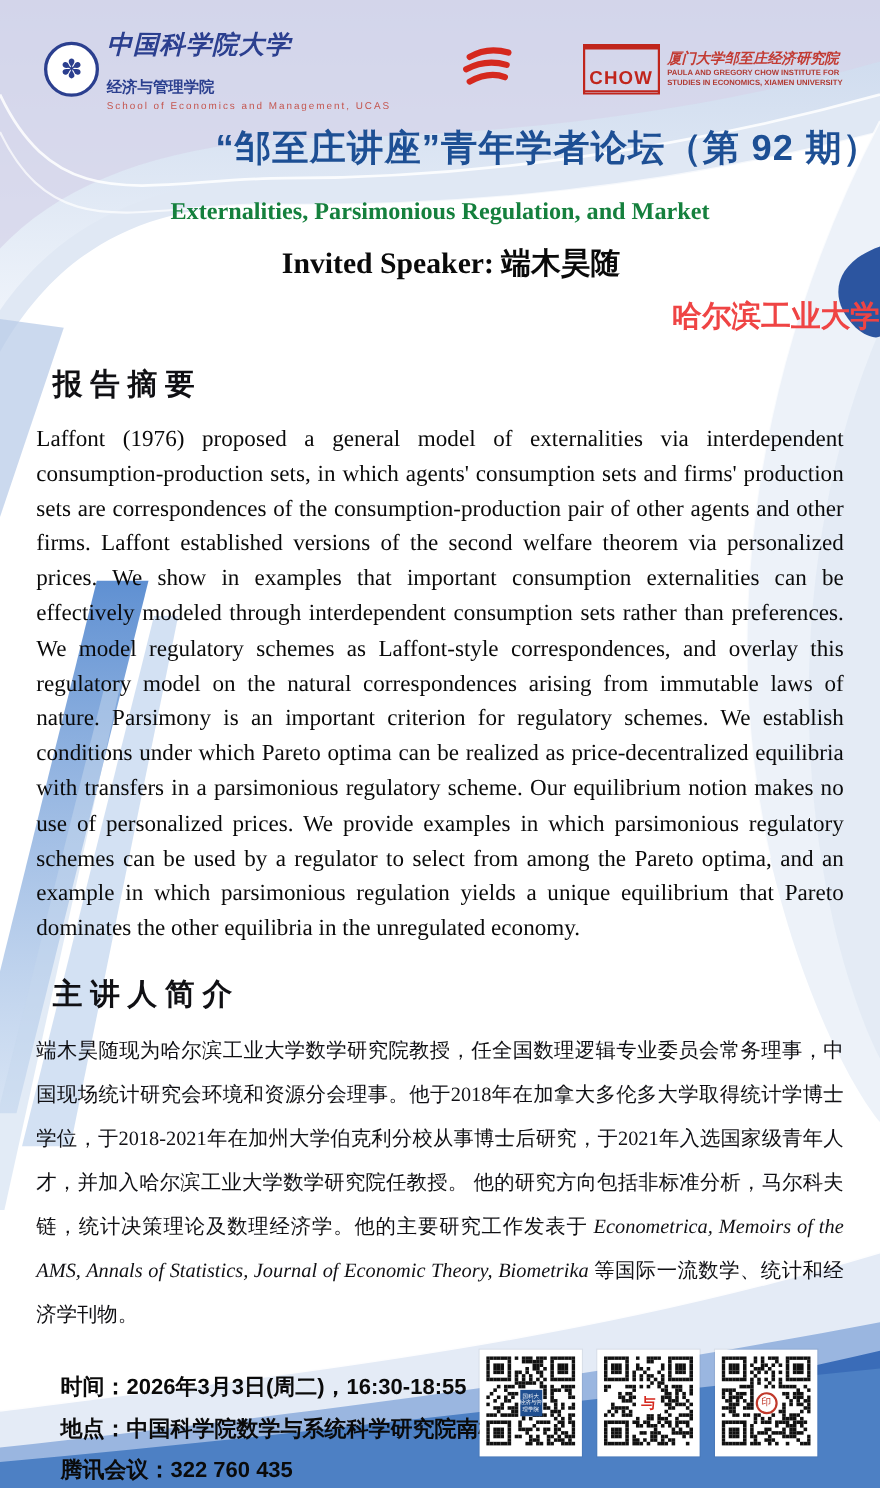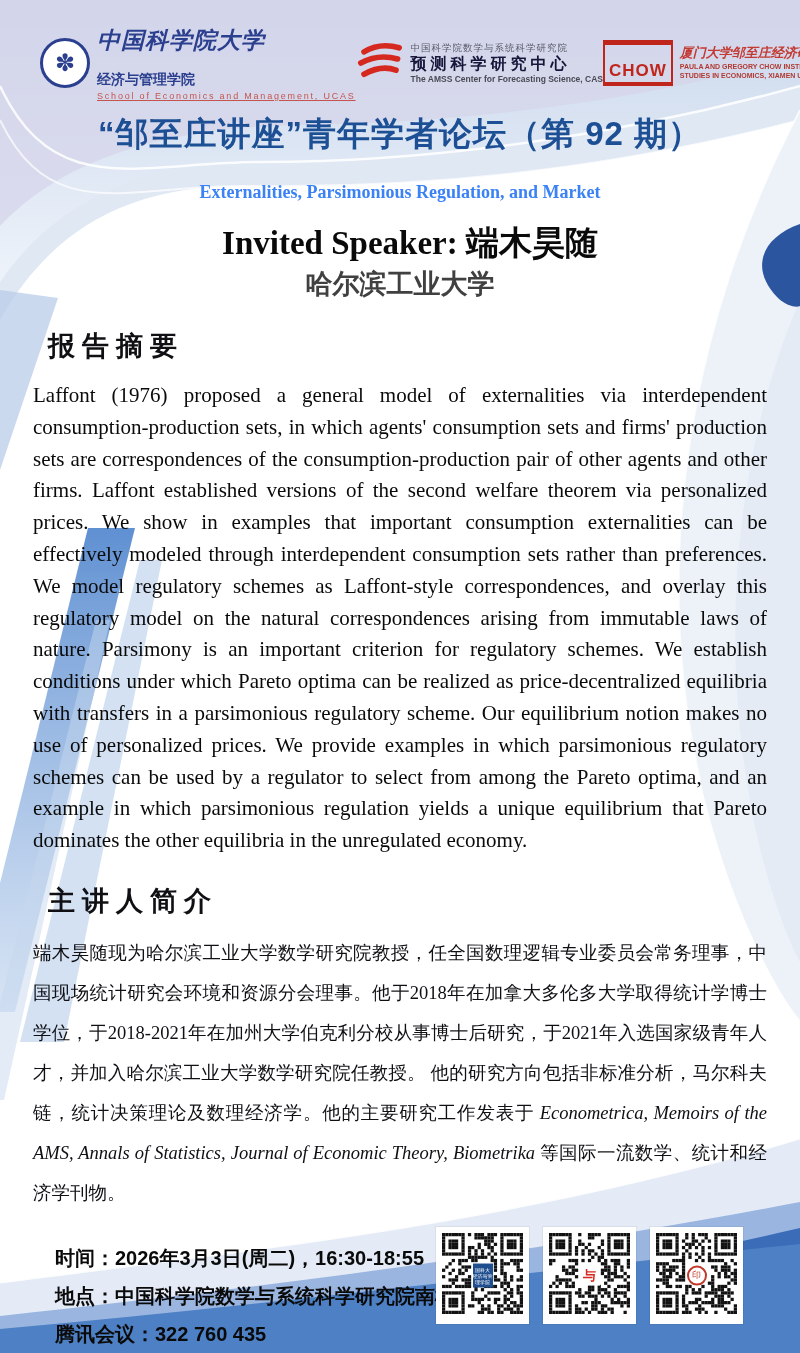--- a/index.html
+++ b/index.html
@@ -9,40 +9,40 @@
   .content{position:relative;z-index:1;}
 
   
   .header{display:flex;justify-content:space-between;align-items:center;padding:30px 34px 0 40px;height:66px;}
   .logo{display:flex;align-items:center;gap:7px;}
   .emblem{width:44px;height:44px;border:3px solid #2b3f8f;border-radius:50%;display:flex;align-items:center;justify-content:center;
           color:#2b3f8f;font-size:24px;flex:0 0 auto;background:#fff;}
   .ucas-text .row1{display:flex;align-items:baseline;gap:5px;white-space:nowrap;flex-direction:column;}
   .ucas-cal{font-family:"Liberation Serif","DejaVu Serif",serif;font-style:italic;font-weight:bold;font-size:23px;color:#2b3f8f;letter-spacing:1px;}
   .ucas-dept{font-size:14px;font-weight:bold;color:#2b3f8f;margin-top:10px;}
-  .ucas-en{font-size:9px;color:#c4554e;letter-spacing:1.8px;margin-top:2px;white-space:nowrap;text-decoration:underline;}
+  .ucas-en{font-size:9px;color:#c4554e;letter-spacing:1.8px;margin-top:2px;white-space:nowrap;}
   .logo-amss .amss-text{display:flex;flex-direction:column;line-height:1.25;}
   .amss-l1{font-size:9.5px;color:#5a5a66;letter-spacing:1px;white-space:nowrap;}
   .amss-l2{font-size:16px;font-weight:bold;color:#16163a;letter-spacing:4px;white-space:nowrap;}
   .amss-l3{font-size:8.5px;color:#4a4a55;font-weight:bold;white-space:nowrap;}
   .chow-box{border:2px solid #c0251c;border-top-width:5px;color:#c0251c;font-weight:bold;font-size:17px;
             padding:17px 4px 5px;line-height:1;letter-spacing:1px;text-align:center;flex:0 0 auto;
             box-shadow:inset 0 -6px 0 -4px #c0251c;}
   .chow-text{display:flex;flex-direction:column;line-height:1.3;}
   .chow-cn{font-family:"Liberation Serif","DejaVu Serif",serif;font-style:italic;font-weight:bold;font-size:13px;color:#c23b33;white-space:nowrap;}
   .chow-en{font-size:7px;font-weight:bold;color:#b03a33;white-space:nowrap;}
 
   
-  .series-title{margin-top:16px;text-align:center;font-size:33px;font-weight:800;color:#1d4f94;letter-spacing:1px;}
+  .series-title{margin-top:16px;text-align:right;font-size:33px;font-weight:800;color:#1d4f94;letter-spacing:1px;}
   .talk-title{margin-top:14px;text-align:center;font-family:"Liberation Serif","DejaVu Serif",serif;
-              font-weight:bold;font-size:18px;line-height:42px;color:#3b82f6;}
+              font-weight:bold;font-size:22px;line-height:42px;color:#15803d;}
   .speaker{margin-top:8px;text-align:center;font-family:"Liberation Serif","DejaVu Serif",serif;
-           font-weight:bold;font-size:33px;color:#0a0a0a;padding-left:20px;}
-  .affiliation{text-align:center;font-family:"Liberation Serif","DejaVu Serif",serif;
-               font-weight:bold;font-size:27px;color:#404040;}
+           font-weight:bold;font-size:27px;color:#0a0a0a;padding-left:20px;}
+  .affiliation{margin-top:12px;text-align:right;font-family:"Liberation Serif","DejaVu Serif",serif;
+               font-weight:bold;font-size:27px;color:#ef4444;}
 
   
   .section-heading{margin:26px 0 0 48px;font-size:27px;font-weight:800;color:#101014;letter-spacing:7px;}
   .abstract{margin:16px 33px 0;text-align:justify;font-family:"Liberation Serif","DejaVu Serif",serif;
             font-size:21px;line-height:31.8px;color:#0a0a0a;}
   .bio{margin:14px 33px 0;text-align:justify;font-family:"Liberation Serif","DejaVu Serif",serif;
        font-size:18.5px;line-height:40px;color:#101014;}
   .bio .journals{font-style:italic;}
   .details{margin:26px 0 0 55px;font-size:20px;font-weight:bold;color:#0a0a0a;line-height:38px;}
 
@@ -113,25 +113,20 @@
           <div class="ucas-en">School of Economics and Management, UCAS</div>
         </div>
       </div>
 
       <div class="logo logo-amss">
         <svg width="48" height="42" viewBox="0 0 60 52">
           <path d="M10 12 Q30 0 54 7" stroke="#d5281e" stroke-width="7" fill="none" stroke-linecap="round"></path>
           <path d="M6 26 Q28 14 52 21" stroke="#d5281e" stroke-width="7" fill="none" stroke-linecap="round"></path>
           <path d="M10 40 Q32 28 50 35" stroke="#d5281e" stroke-width="7" fill="none" stroke-linecap="round"></path>
         </svg>
-        <div class="amss-text">
-          <span class="amss-l1">中国科学院数学与系统科学研究院</span>
-          <span class="amss-l2">预测科学研究中心</span>
-          <span class="amss-l3">The AMSS Center for Forecasting Science, CAS</span>
-        </div>
       </div>
 
       <div class="logo logo-chow">
         <div class="chow-box">CHOW</div>
         <div class="chow-text">
           <span class="chow-cn">厦门大学邹至庄经济研究院</span>
           <span class="chow-en">PAULA AND GREGORY CHOW INSTITUTE FOR</span>
           <span class="chow-en">STUDIES IN ECONOMICS, XIAMEN UNIVERSITY</span>
         </div>
       </div>

